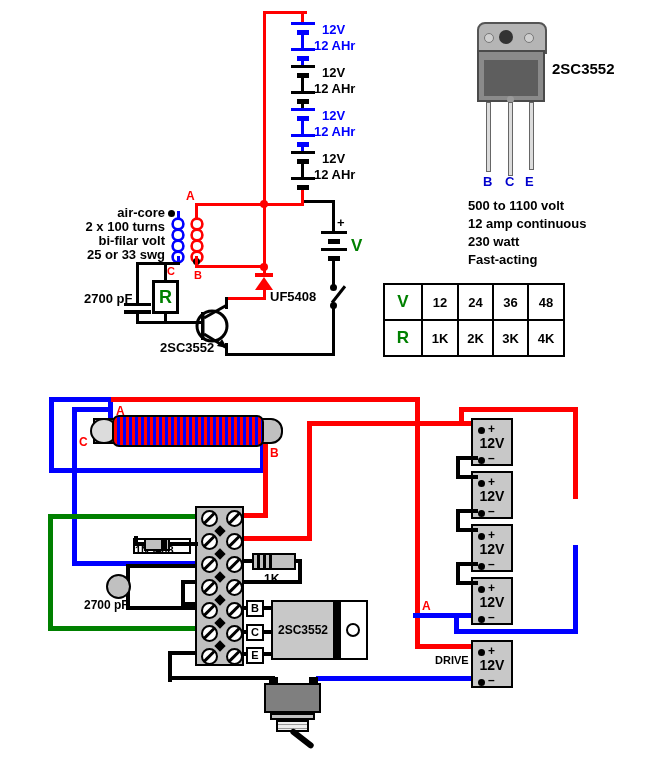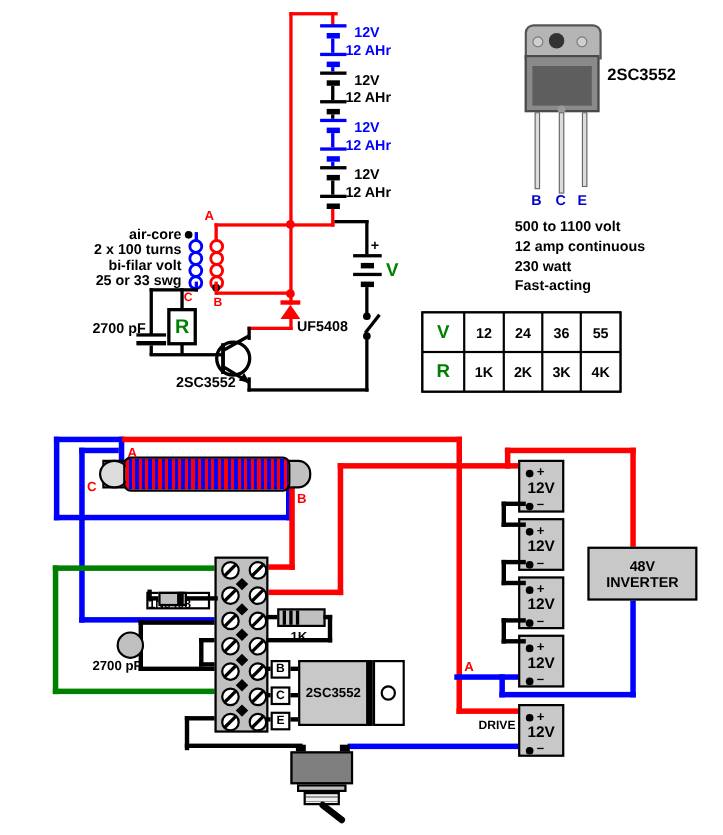--- a/index.html
+++ b/index.html
@@ -179,21 +179,21 @@
     <div class="lbl" style="left:468px;top:216px">12 amp continuous</div>
     <div class="lbl" style="left:468px;top:234px">230 watt</div>
     <div class="lbl" style="left:468px;top:252px">Fast-acting</div>
   </div>
 
   <div class="tbl">
     <div class="hd">V</div>
     <div>12</div>
     <div>24</div>
     <div>36</div>
-    <div>55</div>
+    <div>48</div>
     <div class="hd">R</div>
     <div>1K</div>
     <div>2K</div>
     <div>3K</div>
     <div>4K</div>
   </div>
 
   <div class="w blue" style="left:49px;top:397px;width:64px;height:5px"></div>
   <div class="w blue" style="left:49px;top:397px;width:5px;height:76px"></div>
   <div class="w blue" style="left:49px;top:468px;width:216px;height:5px"></div>
@@ -354,18 +354,14 @@
 
   <div class="lbl" style="left:435px;top:654px;font-size:11px">DRIVE</div>
   <div class="batt" style="left:471px;top:640px">
     <div class="pd" style="top:7px"></div>
     <div class="sign" style="top:2px">+</div>
     <div class="v">12V</div>
     <div class="pd" style="top:37px"></div>
     <div class="sign" style="top:31px">–</div>
   </div>
 
-  <div class="box" style="left:534px;top:497px;width:100px;height:49px;display:flex;flex-direction:column;align-items:center;justify-content:center">
-    <div style="font:bold 13px 'Liberation Sans',sans-serif">48V</div>
-    <div style="font:bold 13px 'Liberation Sans',sans-serif">INVERTER</div>
-  </div>
 
 </div>
 
 </body></html>

